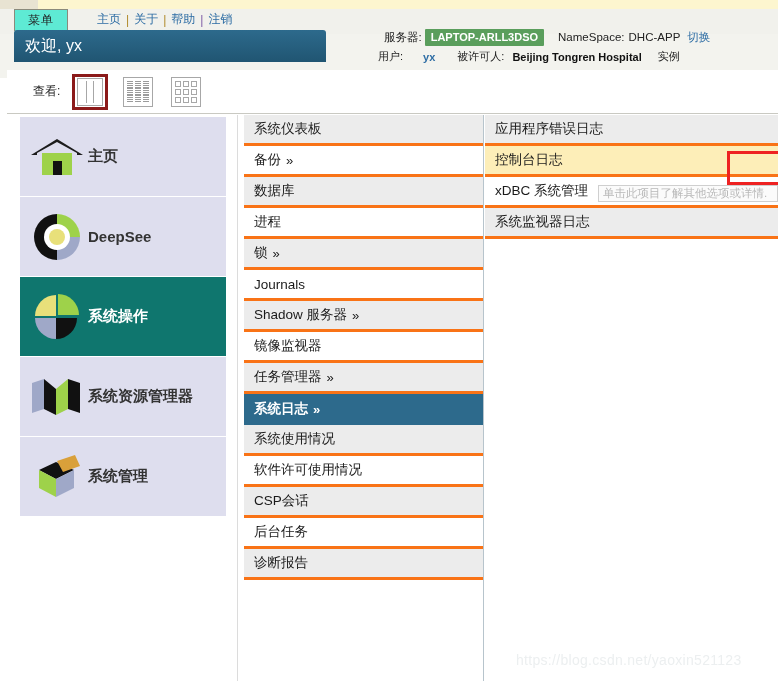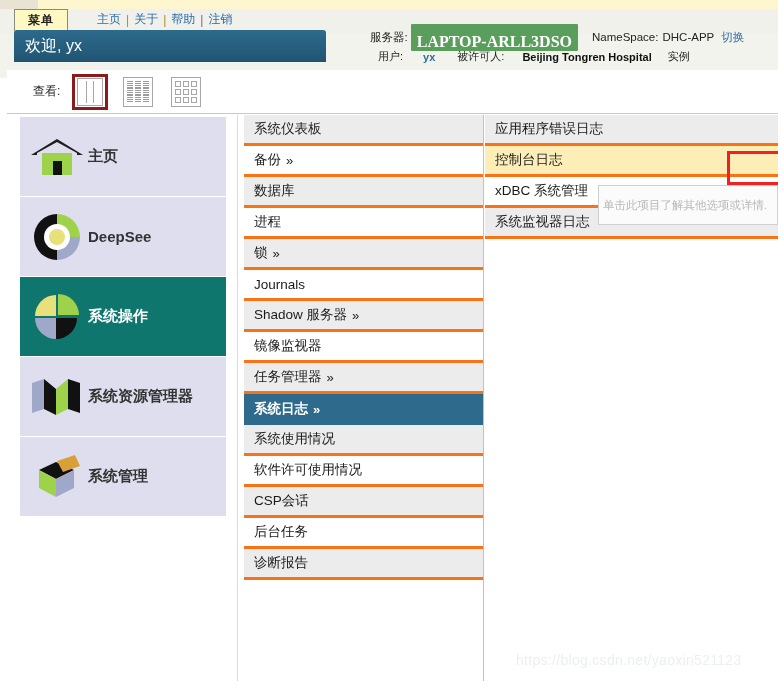--- a/index.html
+++ b/index.html
@@ -29,25 +29,25 @@
     border-bottom: 1px solid #9a9a8e;
   }
   .header-band-lower {
     position: absolute; left: 0; top: 25px; width: 778px; height: 44px;
     background: #f3f3ee;
   }
 
   
   .menu-tab {
     position: absolute; left: 14px; top: 9px; width: 54px; height: 22px;
-    background: #fef9c3;
+    background: #5eead4;
     border: 1px solid #8a8a7c;
     border-bottom: none;
     display: flex; align-items: center; justify-content: center;
-    font-size: 12px; font-weight: bold; color: #222;
+    font-size: 12px; font-weight: normal; color: #222;
     letter-spacing: 1px;
   }
 
   
   .navlinks {
     position: absolute; left: 92px; top: 11px;
     font-size: 12px; color: #2e6da4;
     display: flex; align-items: center; gap: 0;
   }
   .navlinks a {
@@ -64,38 +64,38 @@
     background: linear-gradient(180deg, #2d6a8c 0%, #205572 100%);
     border-radius: 3px 3px 0 0;
     color: #ffffff;
     font-size: 16px;
     display: flex; align-items: center;
     padding-left: 11px;
   }
 
   
   .srvinfo {
-    position: absolute; left: 370px; top: 28px;
+    position: absolute; left: 384px; top: 28px;
     font-size: 11.5px; color: #222;
     line-height: 19px;
     white-space: nowrap;
   }
   .srv-row { display: flex; align-items: center; height: 19px; }
   .srv-label { color: #222; }
   .srv-badge {
     background: #5a9e5c; color: #fff; font-weight: bold;
-    padding: 11px 6px 2px 6px; font-size: 16px; margin-left: 3px;
-    border-radius: 1px; line-height: 14px; font-family: Liberation Serif, serif;
+    padding: 1px 6px 2px 6px; font-size: 11px; margin-left: 3px;
+    border-radius: 1px; line-height: 14px;
   }
   .srv-ns-label { margin-left: 14px; color: #222; }
   .srv-ns-value { margin-left: 4px; color: #222; }
   .srv-link { color: #2e6da4; margin-left: 7px; text-decoration: none; }
   .srv-user-value { color: #2e6da4; font-weight: bold; margin-left: 20px; }
   .srv-lic-label { margin-left: 22px; }
-  .srv-lic-value { margin-left: 18px; font-weight: bold; color: #111; }
+  .srv-lic-value { margin-left: 8px; font-weight: bold; color: #111; }
   .srv-inst { margin-left: 16px; }
   .row2-wrap { position: absolute; left: 378px; top: 47px; font-size: 11px;
                display: flex; align-items: center; height: 19px; white-space: nowrap;
                color: #222; }
 
   
   .viewbar {
     position: absolute; left: 7px; top: 70px; width: 778px; height: 44px;
     background: #ffffff;
     border-bottom: 1px solid #c9c9c2;
@@ -174,21 +174,21 @@
   .annot-box {
     position: absolute; left: 242px; top: 36px;
     width: 117px; height: 34px;
     border: 3px solid #ee2222; pointer-events: none;
   }
   
 
   
   .tooltip {
     position: absolute; left: 113px; top: 70px;
-    width: 180px; height: 40px;
+    width: 180px; height: 17px;
     background: #fbfbfb; border: 1px solid #cfcfcf;
     font-size: 11.5px; color: #b9b9b9;
     display: flex; align-items: center; padding-left: 4px;
     white-space: nowrap;
   }
 
   
   .watermark {
     position: absolute; left: 516px; top: 652px;
     font-size: 14px; color: #eceff0; letter-spacing: .3px;

